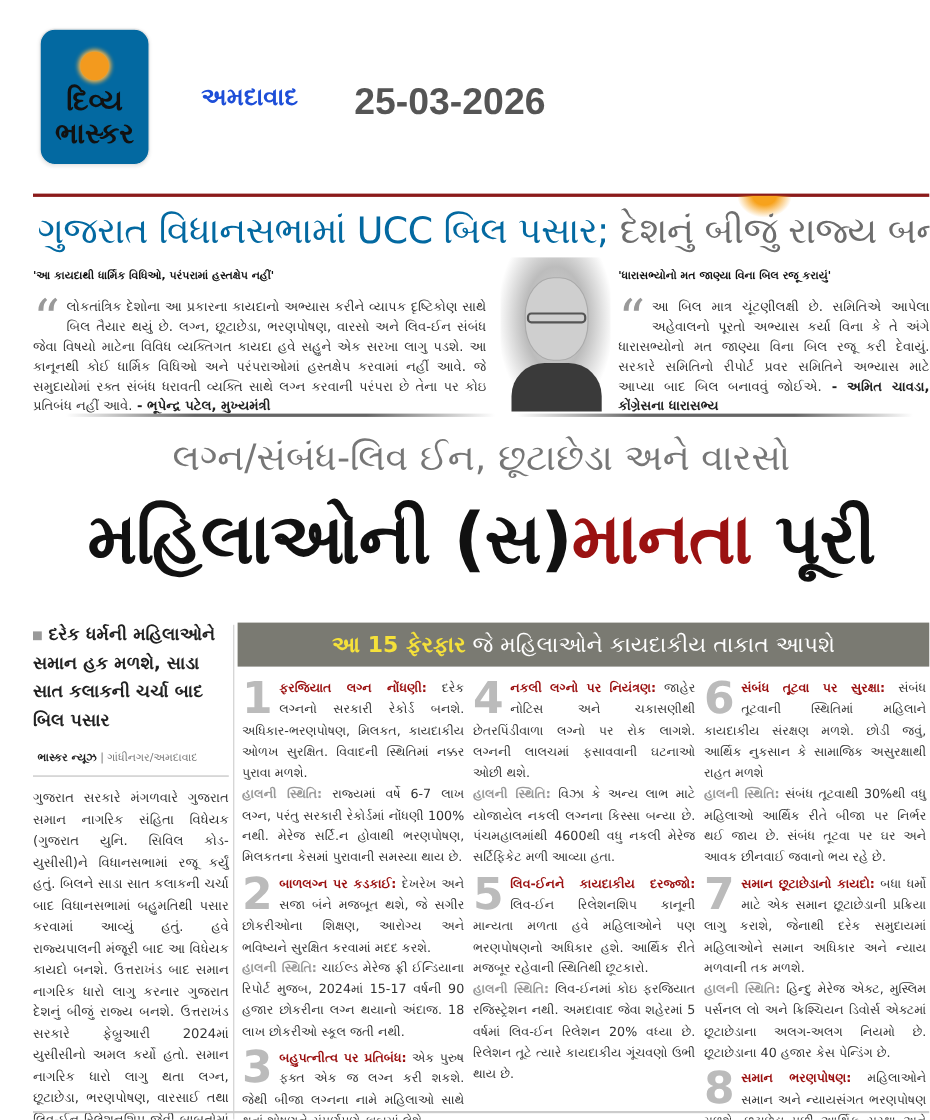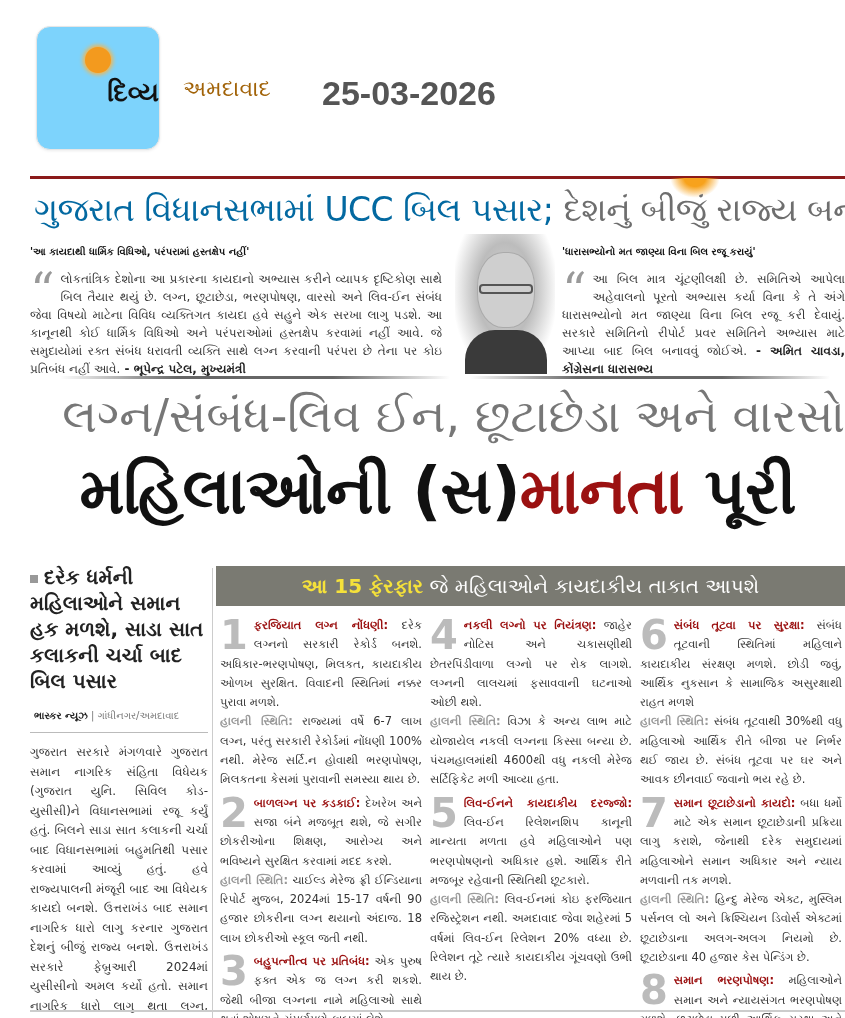--- a/index.html
+++ b/index.html
@@ -1,42 +1,42 @@
 <!DOCTYPE html>
 <html><head>
 <meta charset="utf-8">
 <style>
 *{box-sizing:border-box;margin:0;padding:0}
 body{width:845px;height:1018px;background:#fff;font-family:"DejaVu Sans",sans-serif;color:#222;overflow:hidden;position:relative}
 .header{position:absolute;left:0;top:0;width:845px;height:165px}
-.logo{position:absolute;left:36px;top:26px;width:124px;height:124px;border:1px solid #e6e6e6;border-radius:14px;background:#7dd3fc;box-shadow:0 1px 3px rgba(0,0,0,.08);text-align:right}
+.logo{position:absolute;left:36px;top:26px;width:100px;height:124px;border:1px solid #e6e6e6;border-radius:14px;background:#0369a1;box-shadow:0 1px 3px rgba(0,0,0,.08);text-align:center}
 .logo .sun{width:26px;height:26px;border-radius:50%;background:#f39a1e;margin:20px auto 4px;box-shadow:0 0 4px 2px #f7b54a}
 .logo .l1,.logo .l2{font-weight:bold;font-size:26px;line-height:30px;color:#111}
-.city{position:absolute;left:183px;top:76px;font-size:22px;font-weight:normal;color:#a16207}
+.city{position:absolute;left:183px;top:76px;font-size:22px;font-weight:bold;color:#1d4ed8}
 .date{position:absolute;left:322px;top:74px;font-size:34px;font-weight:bold;color:#555;font-family:"Liberation Sans",sans-serif}
 .paper{position:absolute;left:30px;top:176px;width:815px;height:842px;background:#fff}
 .topline{position:absolute;left:0;top:0;width:815px;height:3px;background:#8b1a1a}
 .sunburst{position:absolute;left:640px;top:2px;width:50px;height:20px;background:radial-gradient(ellipse at top,#f7a21c 0,#f7a21c 30%,rgba(255,255,255,0) 70%)}
 .banner{position:absolute;left:4px;top:12px;font-size:33px;line-height:44px;white-space:nowrap;letter-spacing:-0.5px}
 .banner .red{color:#0369a1}
 .banner .grey{color:#6e6e6e}
 .q-head{position:absolute;font-size:10px;font-weight:bold;color:#111;white-space:nowrap}
 .q-body{position:absolute;font-size:12px;line-height:18px;color:#333;text-align:justify}
 .q-mark{float:left;font-size:48px;line-height:40px;color:#999;font-family:"DejaVu Serif",serif;margin-right:6px;height:36px}
 .q-author{font-weight:bold;color:#222}
 .photo{position:absolute;left:425px;top:58px;width:100px;height:140px;background:radial-gradient(ellipse at 50% 40%,#d8d8d8 0,#bcbcbc 40%,#fff 75%)}
 .photo .face{position:absolute;left:22px;top:18px;width:58px;height:76px;border-radius:45%;background:#cfcfcf;border:1px solid #aaa}
 .photo .glasses{position:absolute;left:24px;top:50px;width:54px;height:10px;border:2px solid #555;border-radius:4px}
 .photo .coat{position:absolute;left:10px;top:96px;width:82px;height:44px;background:#3a3a3a;border-radius:30px 30px 0 0}
 .divider{position:absolute;top:200px;height:3px;background:linear-gradient(to right,#fff,#666 30%,#666 70%,#fff)}
-.sub-head{position:absolute;left:0;top:210px;width:815px;text-align:right;font-size:46px;line-height:60px;color:#777;white-space:nowrap}
+.sub-head{position:absolute;left:0;top:210px;width:815px;text-align:center;font-size:33px;line-height:60px;color:#777;white-space:nowrap}
 .main-head{position:absolute;left:0;top:270px;width:815px;text-align:center;font-size:64px;line-height:90px;font-weight:bold;color:#111;white-space:nowrap;letter-spacing:-1px}
 .main-head .red{color:#9b1111}
 .left-col{position:absolute;left:0;top:388px;width:178px}
-.left-kicker{font-size:20px;line-height:26px;font-weight:bold;color:#222}
+.left-kicker{font-size:16px;line-height:26px;font-weight:bold;color:#222}
 .left-kicker .sq{display:inline-block;width:8px;height:8px;background:#999;margin-right:6px;vertical-align:middle}
 .byline{font-size:10px;margin:16px 0 0 4px;color:#777}
 .byline b{color:#222}
 .hr{height:1px;background:#bbb;margin:10px 0}
 .left-body{font-size:12px;line-height:19.5px;color:#333;text-align:justify}
 .vline{position:absolute;left:182px;top:392px;width:1px;height:450px;background:#ccc}
 .box-head{position:absolute;left:186px;top:390px;width:629px;height:40px;background:#7a7a72;color:#fff;text-align:center;font-size:20px;line-height:40px;white-space:nowrap}
 .box-head .yel{color:#f5e13a;font-weight:bold}
 .col{position:absolute;top:440px;width:202px;font-size:11.5px;line-height:19.3px;color:#333;text-align:justify}
 .item{margin-bottom:4px}
@@ -45,20 +45,21 @@
 .cur{color:#999;font-weight:bold}
 .bottom-rule{position:absolute;left:0;top:834px;width:815px;height:2px;background:#ccc}
 </style>
 </head>
 <body>
 
 <div class="header">
   <div class="logo">
     <div class="sun"></div>
     <div class="l1">દિવ્ય</div>
+    <div class="l2">ભાસ્કર</div>
   </div>
   <div class="city">અમદાવાદ</div>
   <div class="date">25-03-2026</div>
 </div>
 
 <div class="paper">
   <div class="topline"></div>
   <div class="sunburst"></div>
 
   <div class="banner">

